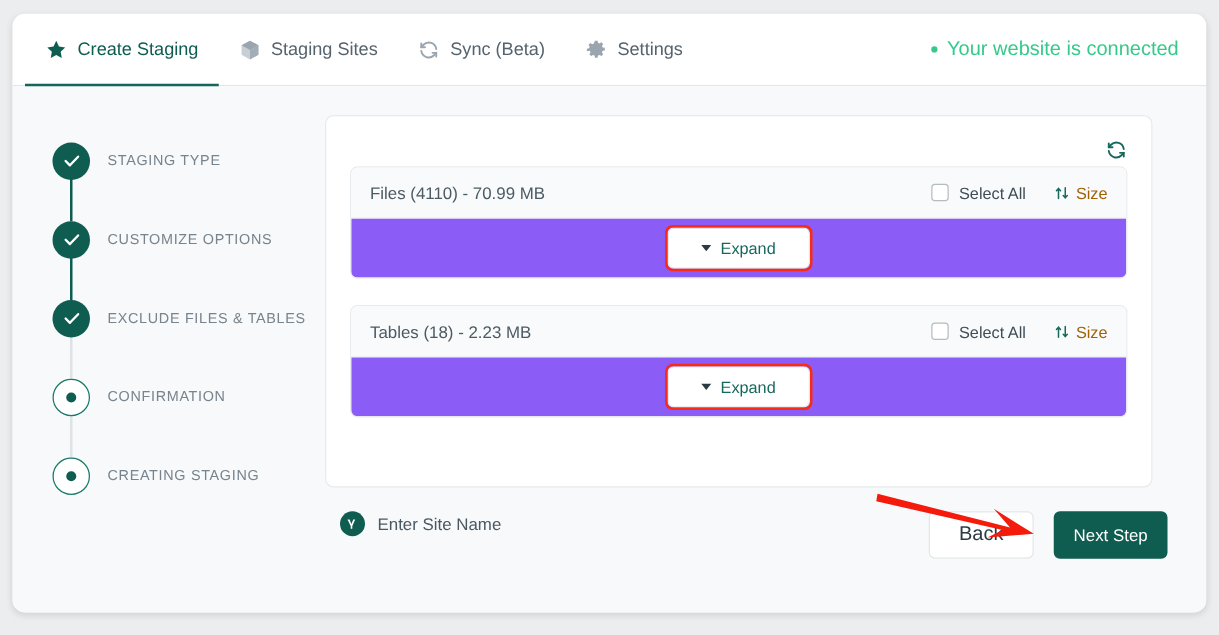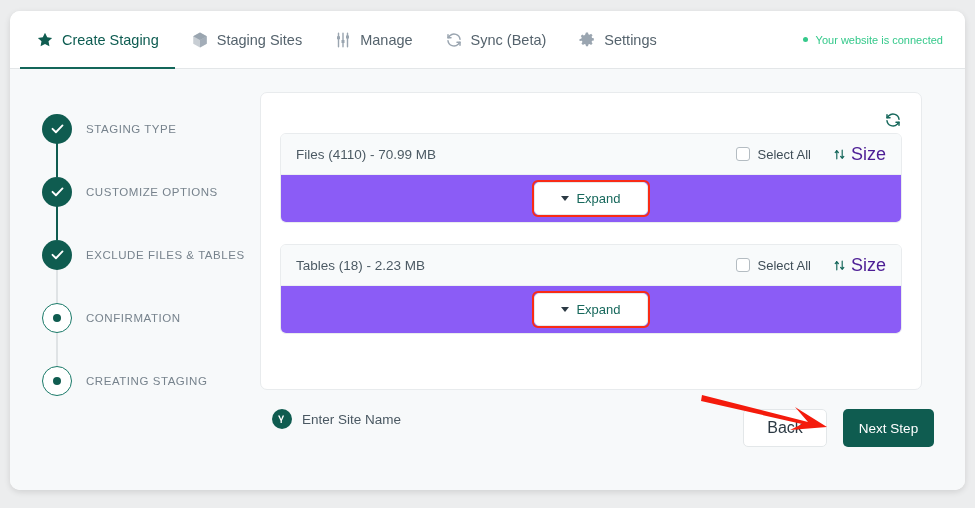--- a/index.html
+++ b/index.html
@@ -49,21 +49,21 @@
     left: 0; right: 0; bottom: -1px;
     height: 3px;
     background: #136659;
   }
   .nav-icon { width: 18px; height: 18px; display: block; flex: none; }
   .conn {
     position: absolute;
     right: 22px; top: 50%;
     transform: translateY(-50%);
     display: flex; align-items: center; gap: 8px;
-    font-size: 11px;
+    font-size: 16px;
     color: #35c98b;
     white-space: nowrap;
   }
   .conn .dot { width: 5px; height: 5px; border-radius: 50%; background: #35c98b; display:block; }
 
   
   .body-area {
     position: relative;
     height: 421px;
     background: #f7f9fa;
@@ -167,21 +167,21 @@
   }
   .cbox {
     width: 14px; height: 14px;
     border: 1.4px solid #b4bcc2;
     border-radius: 3px;
     background: #fff;
     display: block; flex: none;
   }
   .sizesort {
     display: flex; align-items: center; gap: 5px;
-    font-size: 18px; color: #4c1d95;
+    font-size: 13px; color: #a16207;
     cursor: pointer;
   }
   .sizesort svg { width: 13px; height: 13px; display: block; }
 
   .group-body {
     background: #8b5cf6;
     height: 47px;
     display: flex;
     align-items: center;
     justify-content: center;
@@ -289,31 +289,20 @@
         <span class="nav-icon">
           <svg viewBox="0 0 24 24" fill="#9aa5b0">
               <path d="M12 2l9 5v10l-9 5-9-5V7z" opacity=".55"></path>
               <path d="M12 2l9 5-9 5-9-5z"></path>
               <path d="M12 12l9-5v10l-9 5z" opacity=".8"></path>
             </svg>
         </span>
         <span>Staging Sites</span>
       </div>
 
-      <div class="nav-tab">
-        <span class="nav-icon">
-          <svg viewBox="0 0 24 24" fill="none" stroke="#9aa5b0" stroke-width="1.9" stroke-linecap="round">
-            <path d="M6 3v18M12 3v18M18 3v18"></path>
-            <rect x="4" y="7" width="4" height="4" fill="#9aa5b0" stroke="none"></rect>
-            <rect x="10" y="12" width="4" height="4" fill="#9aa5b0" stroke="none"></rect>
-            <rect x="16" y="6" width="4" height="4" fill="#9aa5b0" stroke="none"></rect>
-          </svg>
-        </span>
-        <span>Manage</span>
-      </div>
 
       <div class="nav-tab">
         <span class="nav-icon">
           <svg viewBox="0 0 24 24" fill="none" stroke="#9aa5b0" stroke-width="2" stroke-linecap="round" stroke-linejoin="round">
             <path d="M20 11a8 8 0 0 0-13.6-4.6L4 9"></path>
               <path d="M4 5v4h4"></path>
             <path d="M4 13a8 8 0 0 0 13.6 4.6L20 15"></path>
               <path d="M20 19v-4h-4"></path>
           </svg>
         </span>

